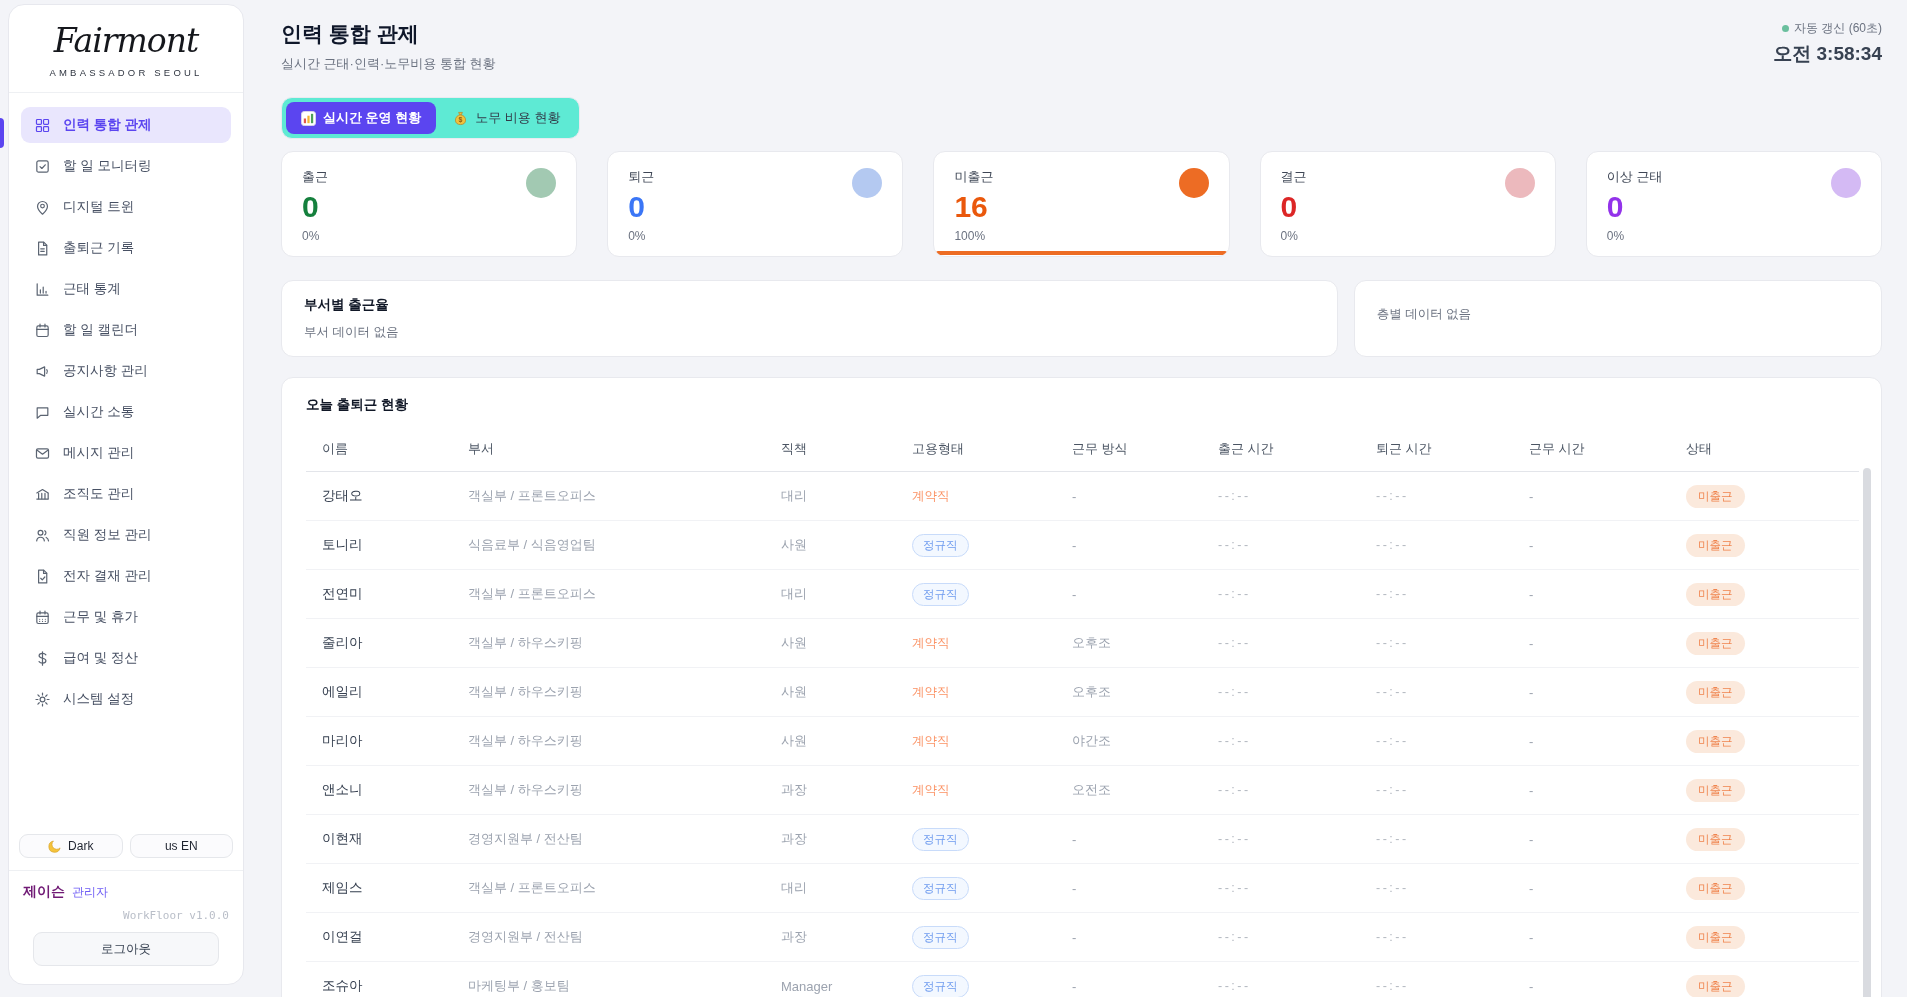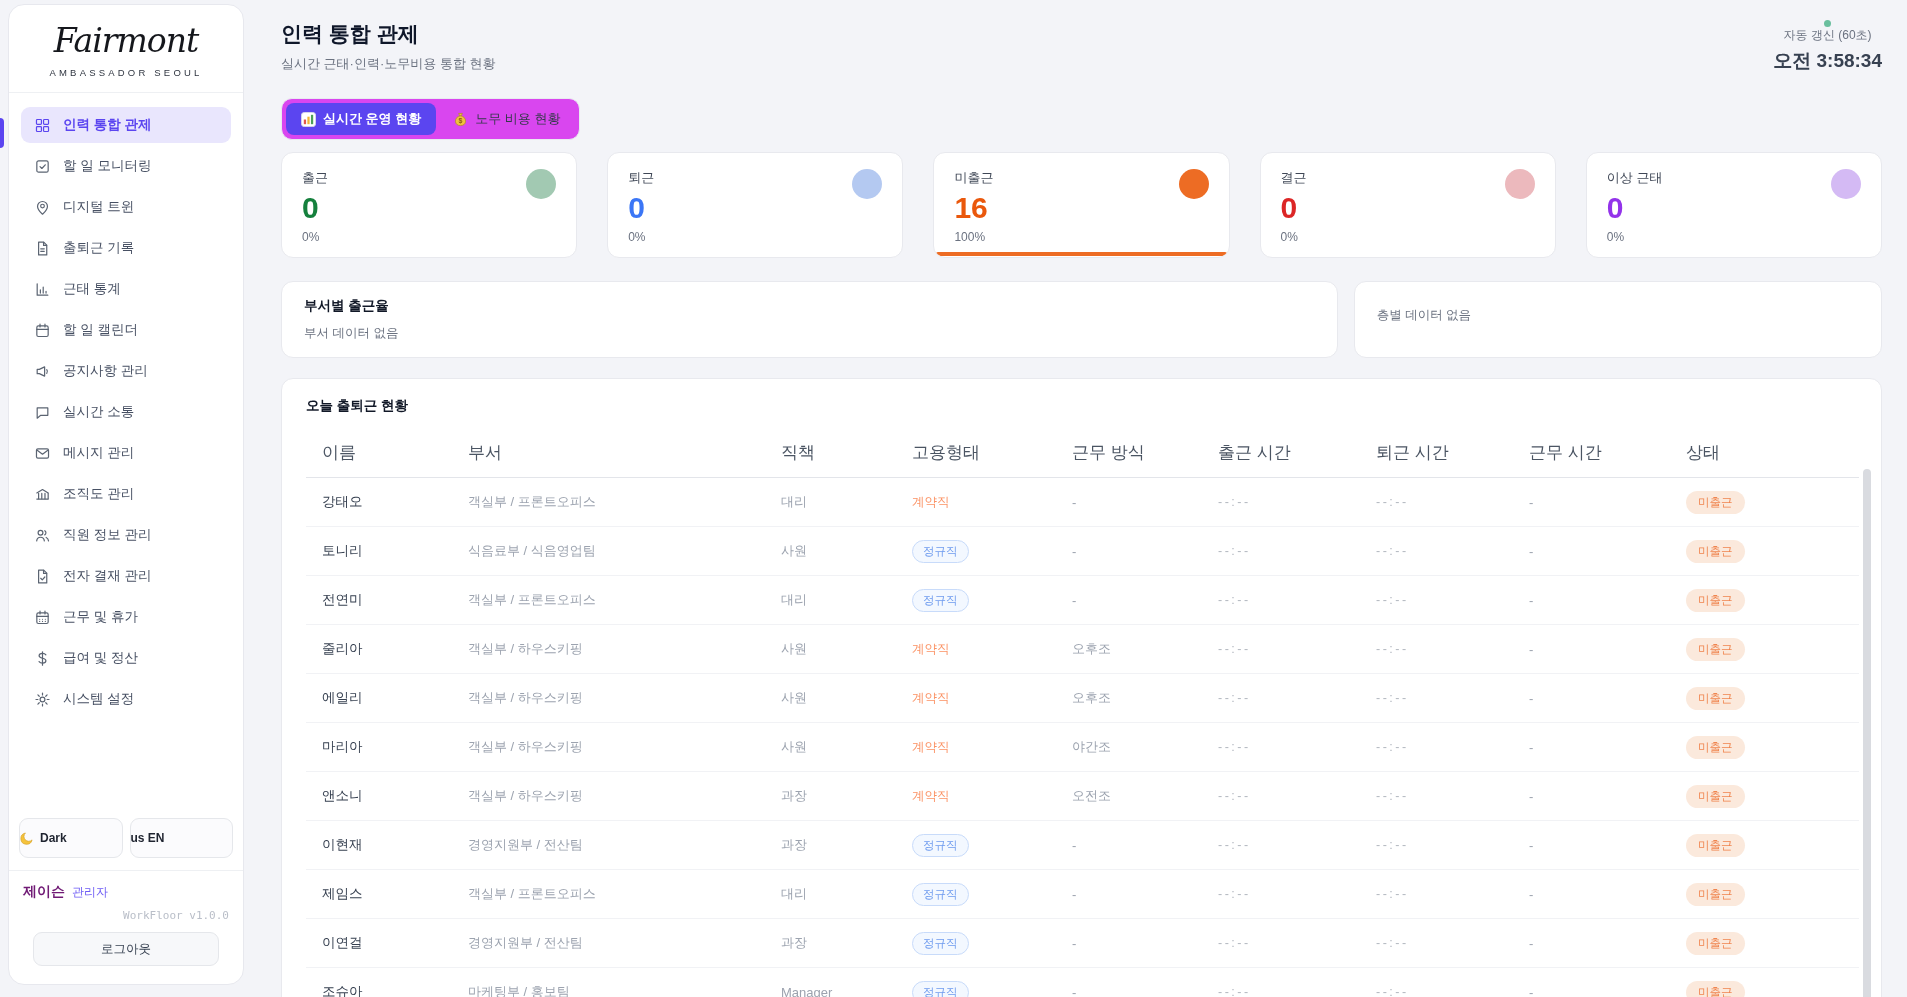--- a/index.html
+++ b/index.html
@@ -30,23 +30,23 @@
   .nav-item .nav-icon svg { width:17px; height:17px; }
   .nav-item.active { background:#e9e6fd; color:#5b45f0; font-weight:700; }
   .nav-item.active .nav-icon { color:#5b45f0; }
   .nav-active-bar {
     position:absolute; left:0; top:118px; width:4px; height:30px;
     background:#5b45f0; border-radius:0 4px 4px 0; z-index:3;
   }
   .sidebar-bottom { margin-top:auto; }
   .btn-row { display:flex; gap:7px; padding:0 10px 12px; }
   .pill-btn {
-    flex:1; height:40px; background:#fbfbfd; border:1px solid #e5e7eb; border-radius:9px;
-    display:flex; align-items:center; gap:6px;
-    font-size:12px; font-weight:700; color:#1f2430; cursor:pointer;
+    flex:1; height:24px; background:#fbfbfd; border:1px solid #e5e7eb; border-radius:9px;
+    display:flex; align-items:center; justify-content:center; gap:6px;
+    font-size:12px; font-weight:400; color:#1f2430; cursor:pointer;
   }
   .user-block { border-top:1px solid #eef0f3; padding:12px 14px 6px; }
   .user-line { display:flex; align-items:baseline; gap:7px; }
   .user-name { font-size:14px; font-weight:700; color:#701a75; }
   .user-role { font-size:12px; color:#6d5bf5; font-weight:500; }
   .app-version {
     text-align:right; font-family:"DejaVu Sans Mono","Liberation Mono",monospace;
     font-size:11px; color:#b9bec8; margin-top:8px;
   }
   .logout-btn {
@@ -55,26 +55,26 @@
     font-size:12.5px; color:#374151; cursor:pointer;
     font-family:"Liberation Sans","DejaVu Sans",sans-serif;
   }
 
   
   .main { position:absolute; left:244px; right:0; top:0; bottom:0; padding:20px 25px 0 37px; }
   .header-row { display:flex; justify-content:space-between; align-items:flex-start; }
   .page-title { font-size:21px; font-weight:800; color:#0f172a; }
   .page-subtitle { font-size:13px; color:#6b7280; margin-top:7px; }
   .refresh-block { text-align:right; }
-  .refresh-line { display:flex; align-items:center; justify-content:flex-end; font-size:12px; color:#6b7280;flex-direction:column; }
+  .refresh-line { display:flex; align-items:center; justify-content:flex-end; gap:5px; font-size:12px; color:#6b7280; }
   .green-dot { width:7px; height:7px; border-radius:50%; background:#6abf9e; display:inline-block; }
   .clock { font-size:19px; font-weight:600; color:#374151; margin-top:4px; }
 
   .tabbar {
-    display:inline-flex; gap:2px; margin-top:24px; background:#d946ef;
+    display:inline-flex; gap:2px; margin-top:24px; background:#5eead4;
     border:1px solid #e9eaf0; border-radius:11px; padding:4px;
   }
   .tab { display:flex; align-items:center; gap:7px; padding:7px 15px; border-radius:8px;
     font-size:13px; color:#323a48; font-weight:500; cursor:pointer; background:transparent; border:none;
     font-family:"Liberation Sans","DejaVu Sans",sans-serif; }
   .tab.active { background:#5b45f0; color:#fff; font-weight:700; }
 
   .cards { display:grid; grid-template-columns:repeat(5,1fr); gap:30px; margin-top:12px; height:106px; }
   .stat-card {
     position:relative; background:#fff; border:1px solid #e8e9ee; border-radius:12px;
@@ -95,21 +95,21 @@
   .panel-title { font-size:13.5px; font-weight:700; color:#111827; }
   .panel-tracking { font-size:12px; color:#6b7280; }
   .panel-empty { font-size:12.5px; color:#6b7280; margin-top:10px; }
 
   .table-card {
     position:relative; margin-top:22px; height:700px;
     background:#fff; border:1px solid #e8e9ee; border-radius:12px; padding:18px 24px 0;
   }
   .table-title { font-size:13.5px; font-weight:700; color:#111827; }
   table { width:100%; border-collapse:collapse; table-layout:fixed; margin-top:12px; }
-  th { text-align:left; font-size:17px; color:#4b5563; font-weight:500;
+  th { text-align:left; font-size:13px; color:#4b5563; font-weight:500;
        padding:14px 4px 13px 0; border-bottom:1px solid #e3e5ea; }
   td { height:49px; border-bottom:1px solid #f1f2f5; font-size:13px; color:#9ca3af;
        padding-right:4px; overflow:hidden; white-space:nowrap; }
   th:first-child, td:first-child { padding-left:16px; }
   td.cell-name { color:#374151; font-weight:500; font-size:13.5px; }
   td.cell-time { color:#b3b8c0; font-size:12.5px; letter-spacing:2.5px; }
   .emp-contract { color:#fb9264; font-size:12.5px; }
   .emp-regular {
     display:inline-block; padding:3px 10px; border-radius:999px;
     border:1px solid #c8dbfa; background:#f3f8ff; color:#6e9bef; font-size:11.5px;

